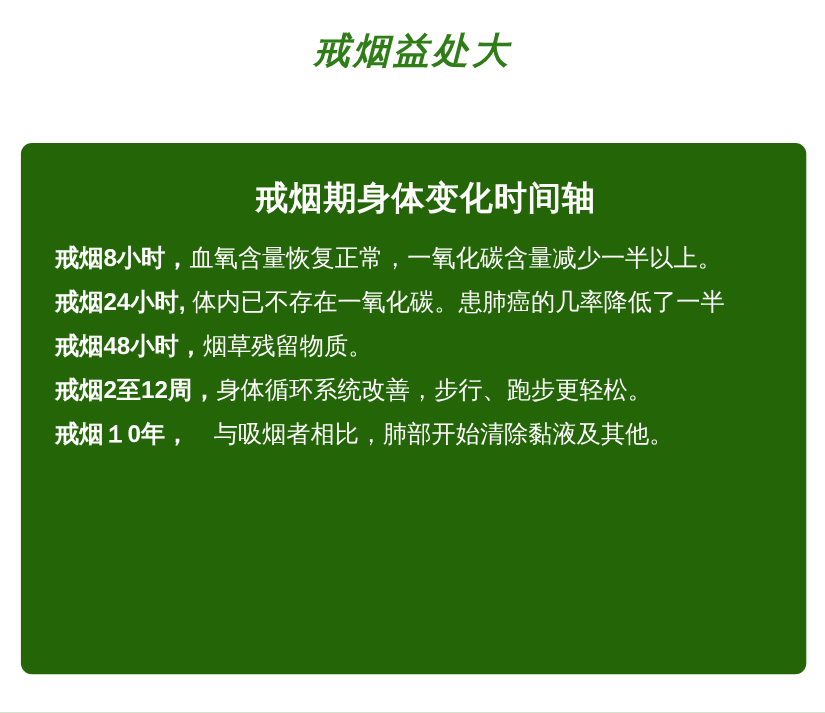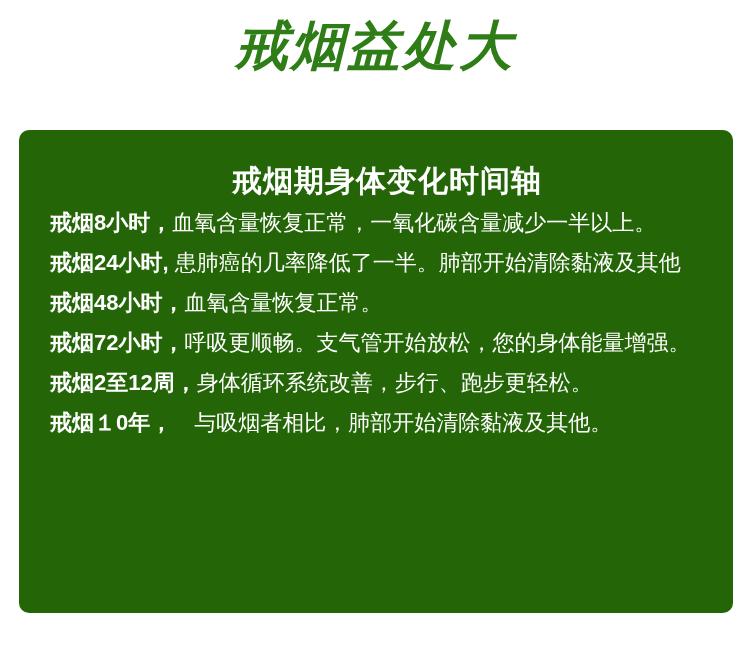--- a/index.html
+++ b/index.html
@@ -13,21 +13,21 @@
     position: relative;
     font-family: "Liberation Sans", sans-serif;
     overflow: hidden;
   }
   .page-title {
     position: absolute;
     left: 0;
     top: 18px;
     width: 750px;
     text-align: center;
-    font-size: 53px;
+    font-size: 33px;
     line-height: 56px;
     font-weight: bold;
     font-style: italic;
     color: #2e7d17;
     letter-spacing: 3px;
   }
   .benefits-card {
     position: absolute;
     left: 19px;
     top: 130px;
@@ -41,21 +41,21 @@
   .card-title {
     margin-top: 32px;
     text-align: center;
     font-size: 30px;
     line-height: 38px;
     font-weight: bold;
     letter-spacing: 1px;
     padding-left: 22px;
   }
   .timeline {
-    margin-top: 3px;
+    margin-top: 15px;
     padding-left: 31px;
     padding-right: 8px;
     font-size: 22px;
     line-height: 40px;
   }
   .entry {
     white-space: nowrap;
   }
   .entry.hang {
     white-space: normal;
@@ -75,30 +75,27 @@
 
   <div class="card-title">戒烟期身体变化时间轴</div>
 
   <div class="timeline">
 
     <div class="entry">
       <span class="entry-label">戒烟8小时，</span><span class="entry-text">血氧含量恢复正常，一氧化碳含量减少一半以上。</span>
     </div>
 
     <div class="entry hang">
-      <span class="entry-label">戒烟24小时,</span><span class="entry-text"> 患肺癌的几率降低了一半。肺部开始清除黏液及其他</span><br>
+      <span class="entry-label">戒烟24小时,</span><span class="entry-text"> 体内已不存在一氧化碳。患肺癌的几率降低了一半</span><br>
     </div>
 
     <div class="entry">
-      <span class="entry-label">戒烟48小时，</span><span class="entry-text">血氧含量恢复正常。</span>
+      <span class="entry-label">戒烟48小时，</span><span class="entry-text">烟草残留物质。</span>
     </div>
 
-    <div class="entry">
-      <span class="entry-label">戒烟72小时，</span><span class="entry-text">呼吸更顺畅。支气管开始放松，您的身体能量增强。</span>
-    </div>
 
     <div class="entry">
       <span class="entry-label">戒烟2至12周，</span><span class="entry-text">身体循环系统改善，步行、跑步更轻松。</span>
     </div>
 
 
     <div class="entry">
       <span class="entry-label">戒烟１0年，</span><span class="entry-text">　与吸烟者相比，肺部开始清除黏液及其他。</span>
     </div>
 

